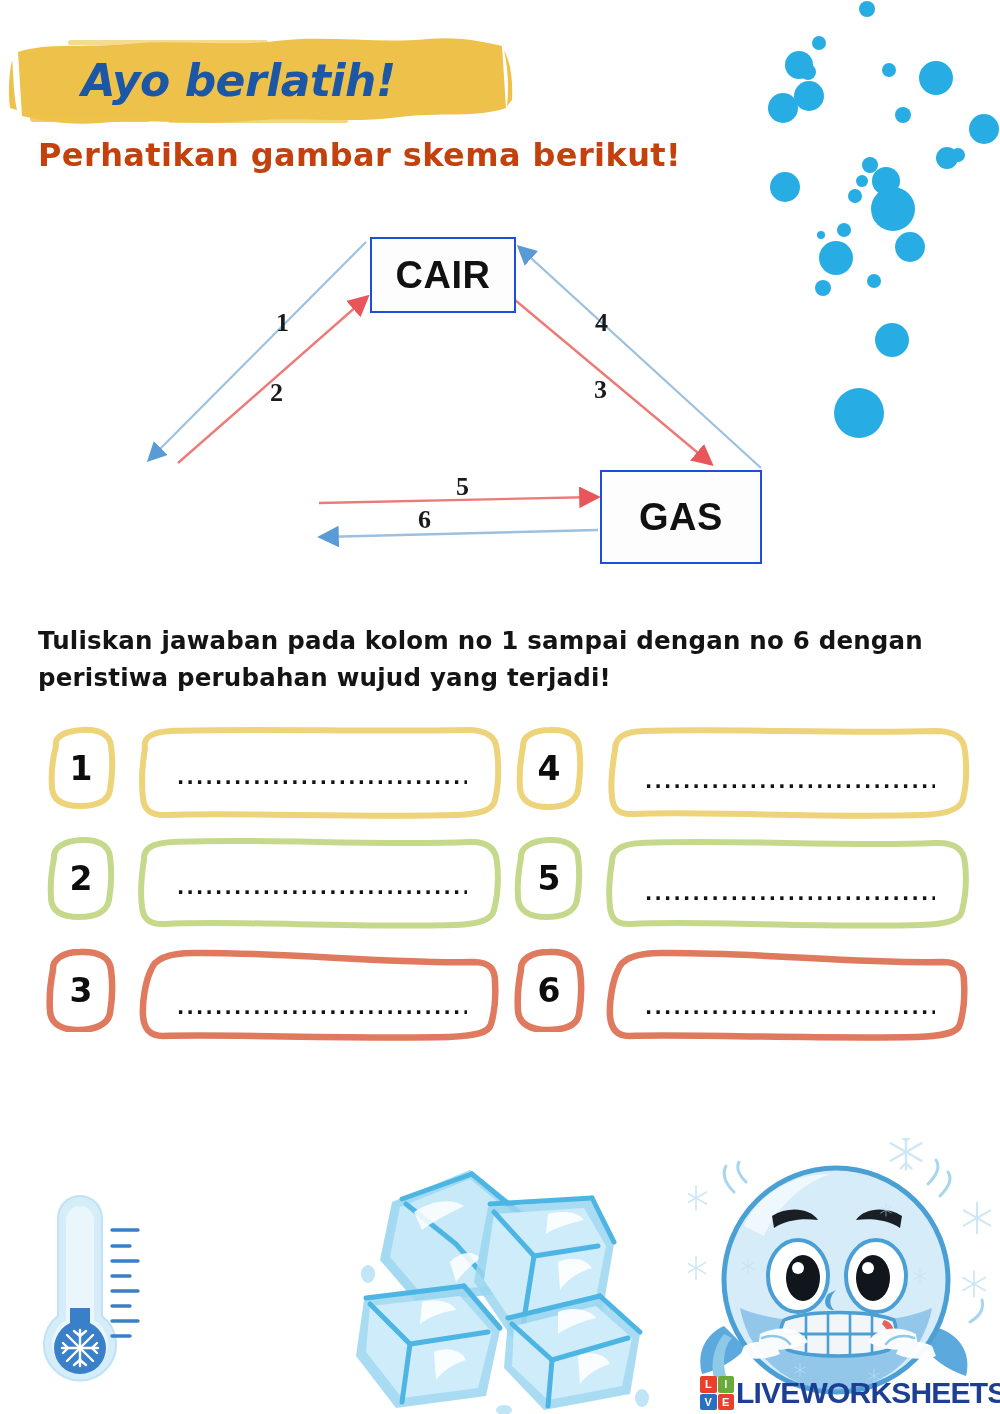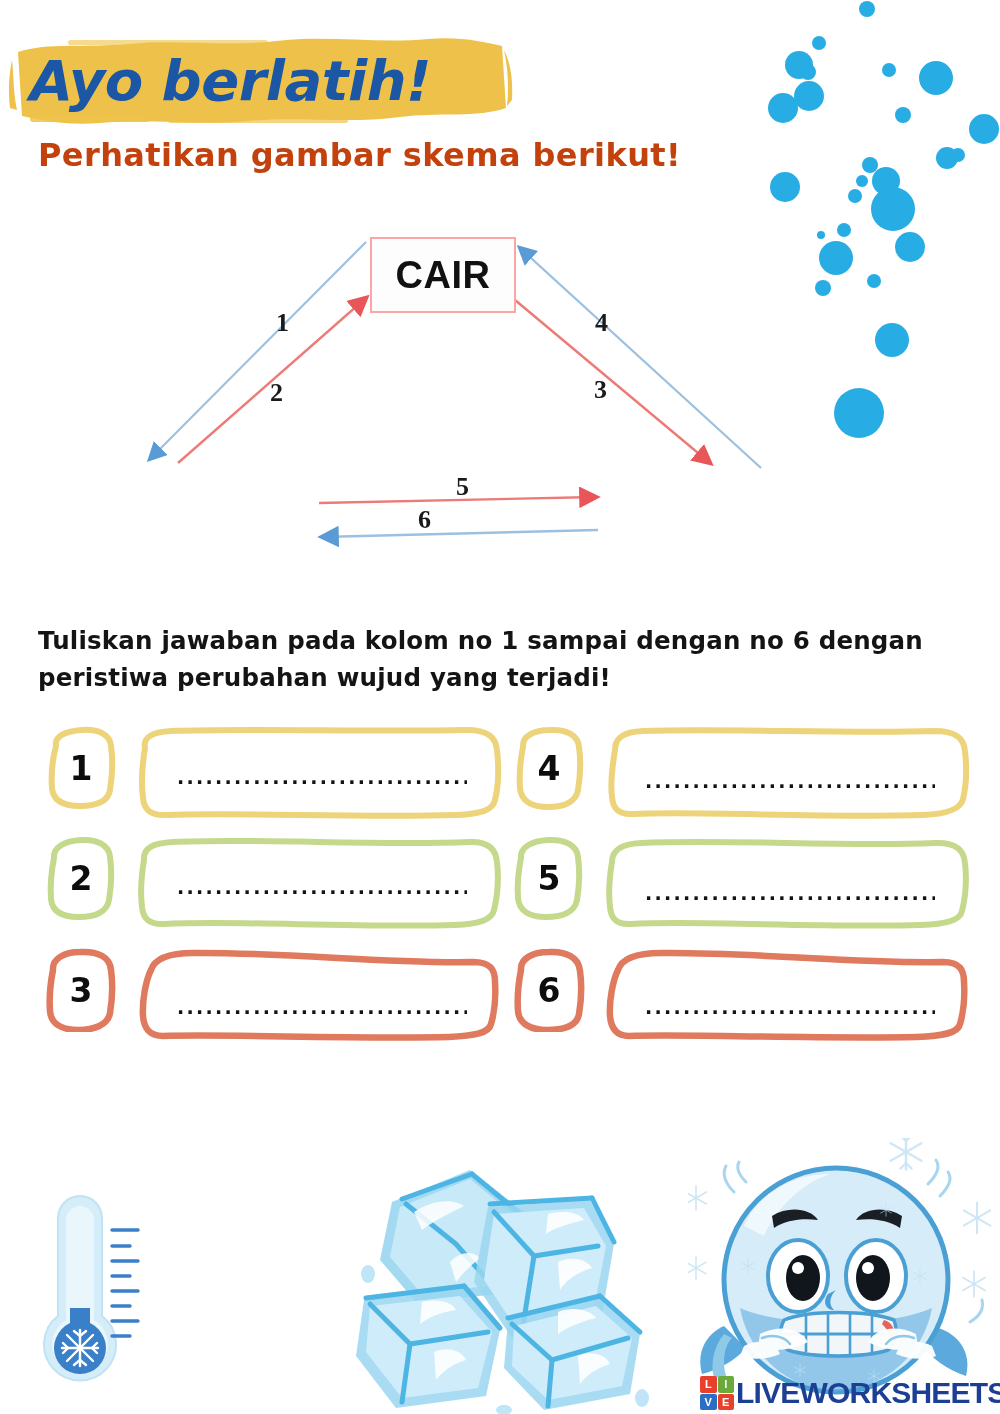--- a/index.html
+++ b/index.html
@@ -19,28 +19,28 @@
   #title-banner {
     position: absolute;
     left: 8px;
     top: 30px;
     width: 505px;
     height: 100px;
   }
   #title-banner svg { position: absolute; left: 0; top: 0; }
   #title-text {
     position: absolute;
-    left: 0; top: 0;
+    left: 8px; top: 0;
     width: 505px; height: 100px;
     display: flex;
     align-items: center;
     justify-content: center;
     color: #1b57a5;
     font-family: "DejaVu Sans", sans-serif;
-    font-size: 56px;
+    font-size: 44px;
     font-weight: bold;
     font-style: italic;
     letter-spacing: -0.5px;
     padding-right: 60px;
     box-sizing: border-box;
   }
 
   
   #subtitle {
     position: absolute;
@@ -66,21 +66,21 @@
   #schema {
     position: absolute;
     left: 100px;
     top: 220px;
     width: 700px;
     height: 360px;
   }
   .state-box {
     position: absolute;
     background: #fdfdfd;
-    border: 2px solid #fca5a5;
+    border: 2px solid #1d4ed8;
     display: flex;
     align-items: center;
     justify-content: center;
     font-family: "Liberation Sans", sans-serif;
     font-weight: bold;
     color: #111111;
     letter-spacing: 0.5px;
   }
   #box-cair  { left: 270px; top: 17px;  width: 142px; height: 72px;  font-size: 38px; }
   #box-padat { left: 32px;  top: 245px; width: 185px; height: 86px;  font-size: 38px; }
@@ -263,20 +263,21 @@
     <line x1="661" y1="248" x2="420" y2="28" stroke="#9cc0e0" stroke-width="2.2" marker-end="url(#ah-blue)"></line>
 
     <line x1="415" y1="80" x2="610" y2="243" stroke="#ec7b78" stroke-width="2.4" marker-end="url(#ah-red)"></line>
 
     <line x1="219" y1="283" x2="496" y2="277" stroke="#ec7b78" stroke-width="2.4" marker-end="url(#ah-red)"></line>
 
     <line x1="498" y1="310" x2="222" y2="317" stroke="#9cc0e0" stroke-width="2.4" marker-end="url(#ah-blue)"></line>
   </svg>
 
   <div class="state-box" id="box-cair">CAIR</div>
+  <div class="state-box" id="box-gas">GAS</div>
 
   <div class="arrow-label" style="left:176px; top:88px;">1</div>
   <div class="arrow-label" style="left:170px; top:158px;">2</div>
   <div class="arrow-label" style="left:494px; top:155px;">3</div>
   <div class="arrow-label" style="left:495px; top:88px;">4</div>
   <div class="arrow-label" style="left:356px; top:252px;">5</div>
   <div class="arrow-label" style="left:318px; top:285px;">6</div>
 </div>
 
 <div id="instruction">Tuliskan jawaban pada kolom no 1 sampai dengan no 6 dengan peristiwa perubahan wujud yang terjadi!</div>

